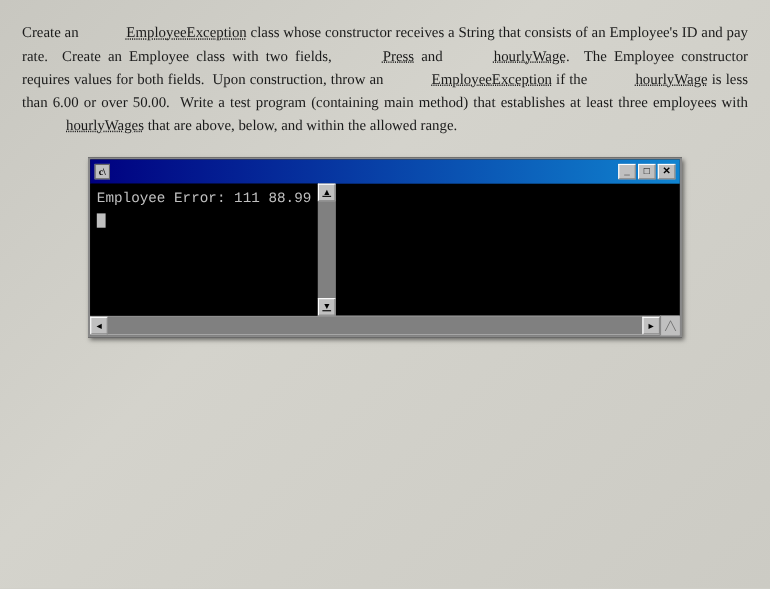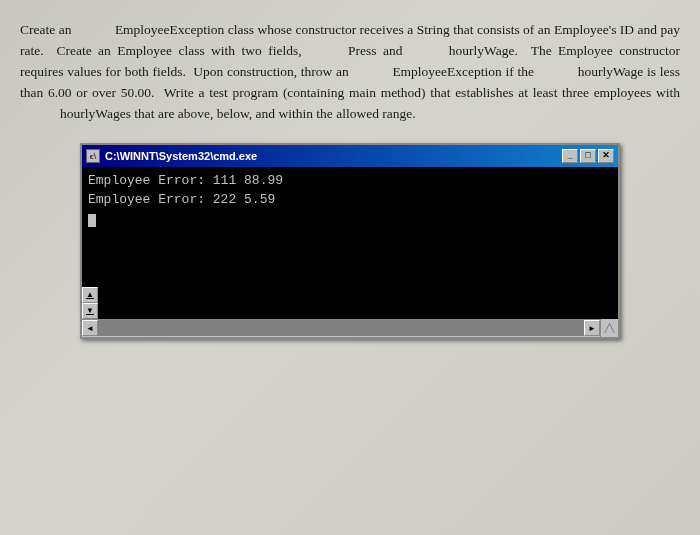--- a/index.html
+++ b/index.html
@@ -24,20 +24,21 @@
     .text-content {
       font-size: 13.5px;
       line-height: 1.55;
       color: #1a1a1a;
       text-align: justify;
       margin-bottom: 18px;
       font-family: 'Times New Roman', Times, serif;
     }
 
     .underline-dotted {
+      text-decoration: underline;
       text-decoration-style: dotted;
       margin-left: 40px;
     }
 
     
     .cmd-window {
       width: 540px;
       margin: 0 auto;
       border: 2px solid #888;
       box-shadow: 2px 2px 4px rgba(0,0,0,0.5);
@@ -240,34 +241,32 @@
     throw an <span class="underline-dotted">EmployeeException</span> if the <span class="underline-dotted">hourlyWage</span> is less than 6.00 or over 50.00.&nbsp;&nbsp;Write a test
     program (containing main method) that establishes at least three employees with
     <span class="underline-dotted">hourlyWages</span> that are above, below, and within the allowed range.
   </div>
 
   <div class="cmd-window">
 
     <div class="cmd-titlebar">
       <div class="cmd-titlebar-left">
         <div class="cmd-icon">c\</div>
-        <span class="cmd-title-text">C:\WINNT\System32\cmd.exe</span>
       </div>
       <div class="cmd-controls">
         <div class="cmd-btn cmd-btn-minimize">_</div>
         <div class="cmd-btn cmd-btn-maximize">□</div>
         <div class="cmd-btn cmd-btn-close">✕</div>
       </div>
     </div>
 
-    <div style="display:flex; flex-direction:column;text-decoration:underline;">
+    <div style="display:flex; flex-direction:row;text-decoration:underline;">
       <div class="cmd-body">
         <div class="cmd-text-area">
           <div>Employee Error: 111 88.99</div>
-          <div>Employee Error: 222 5.59</div>
           <div>
             <span class="cursor-blink"></span>
           </div>
         </div>
       </div>
 
       <div class="cmd-scrollbar">
         <div class="cmd-scroll-up">▲</div>
         <div class="cmd-scroll-track"></div>
         <div class="cmd-scroll-down">▼</div>

